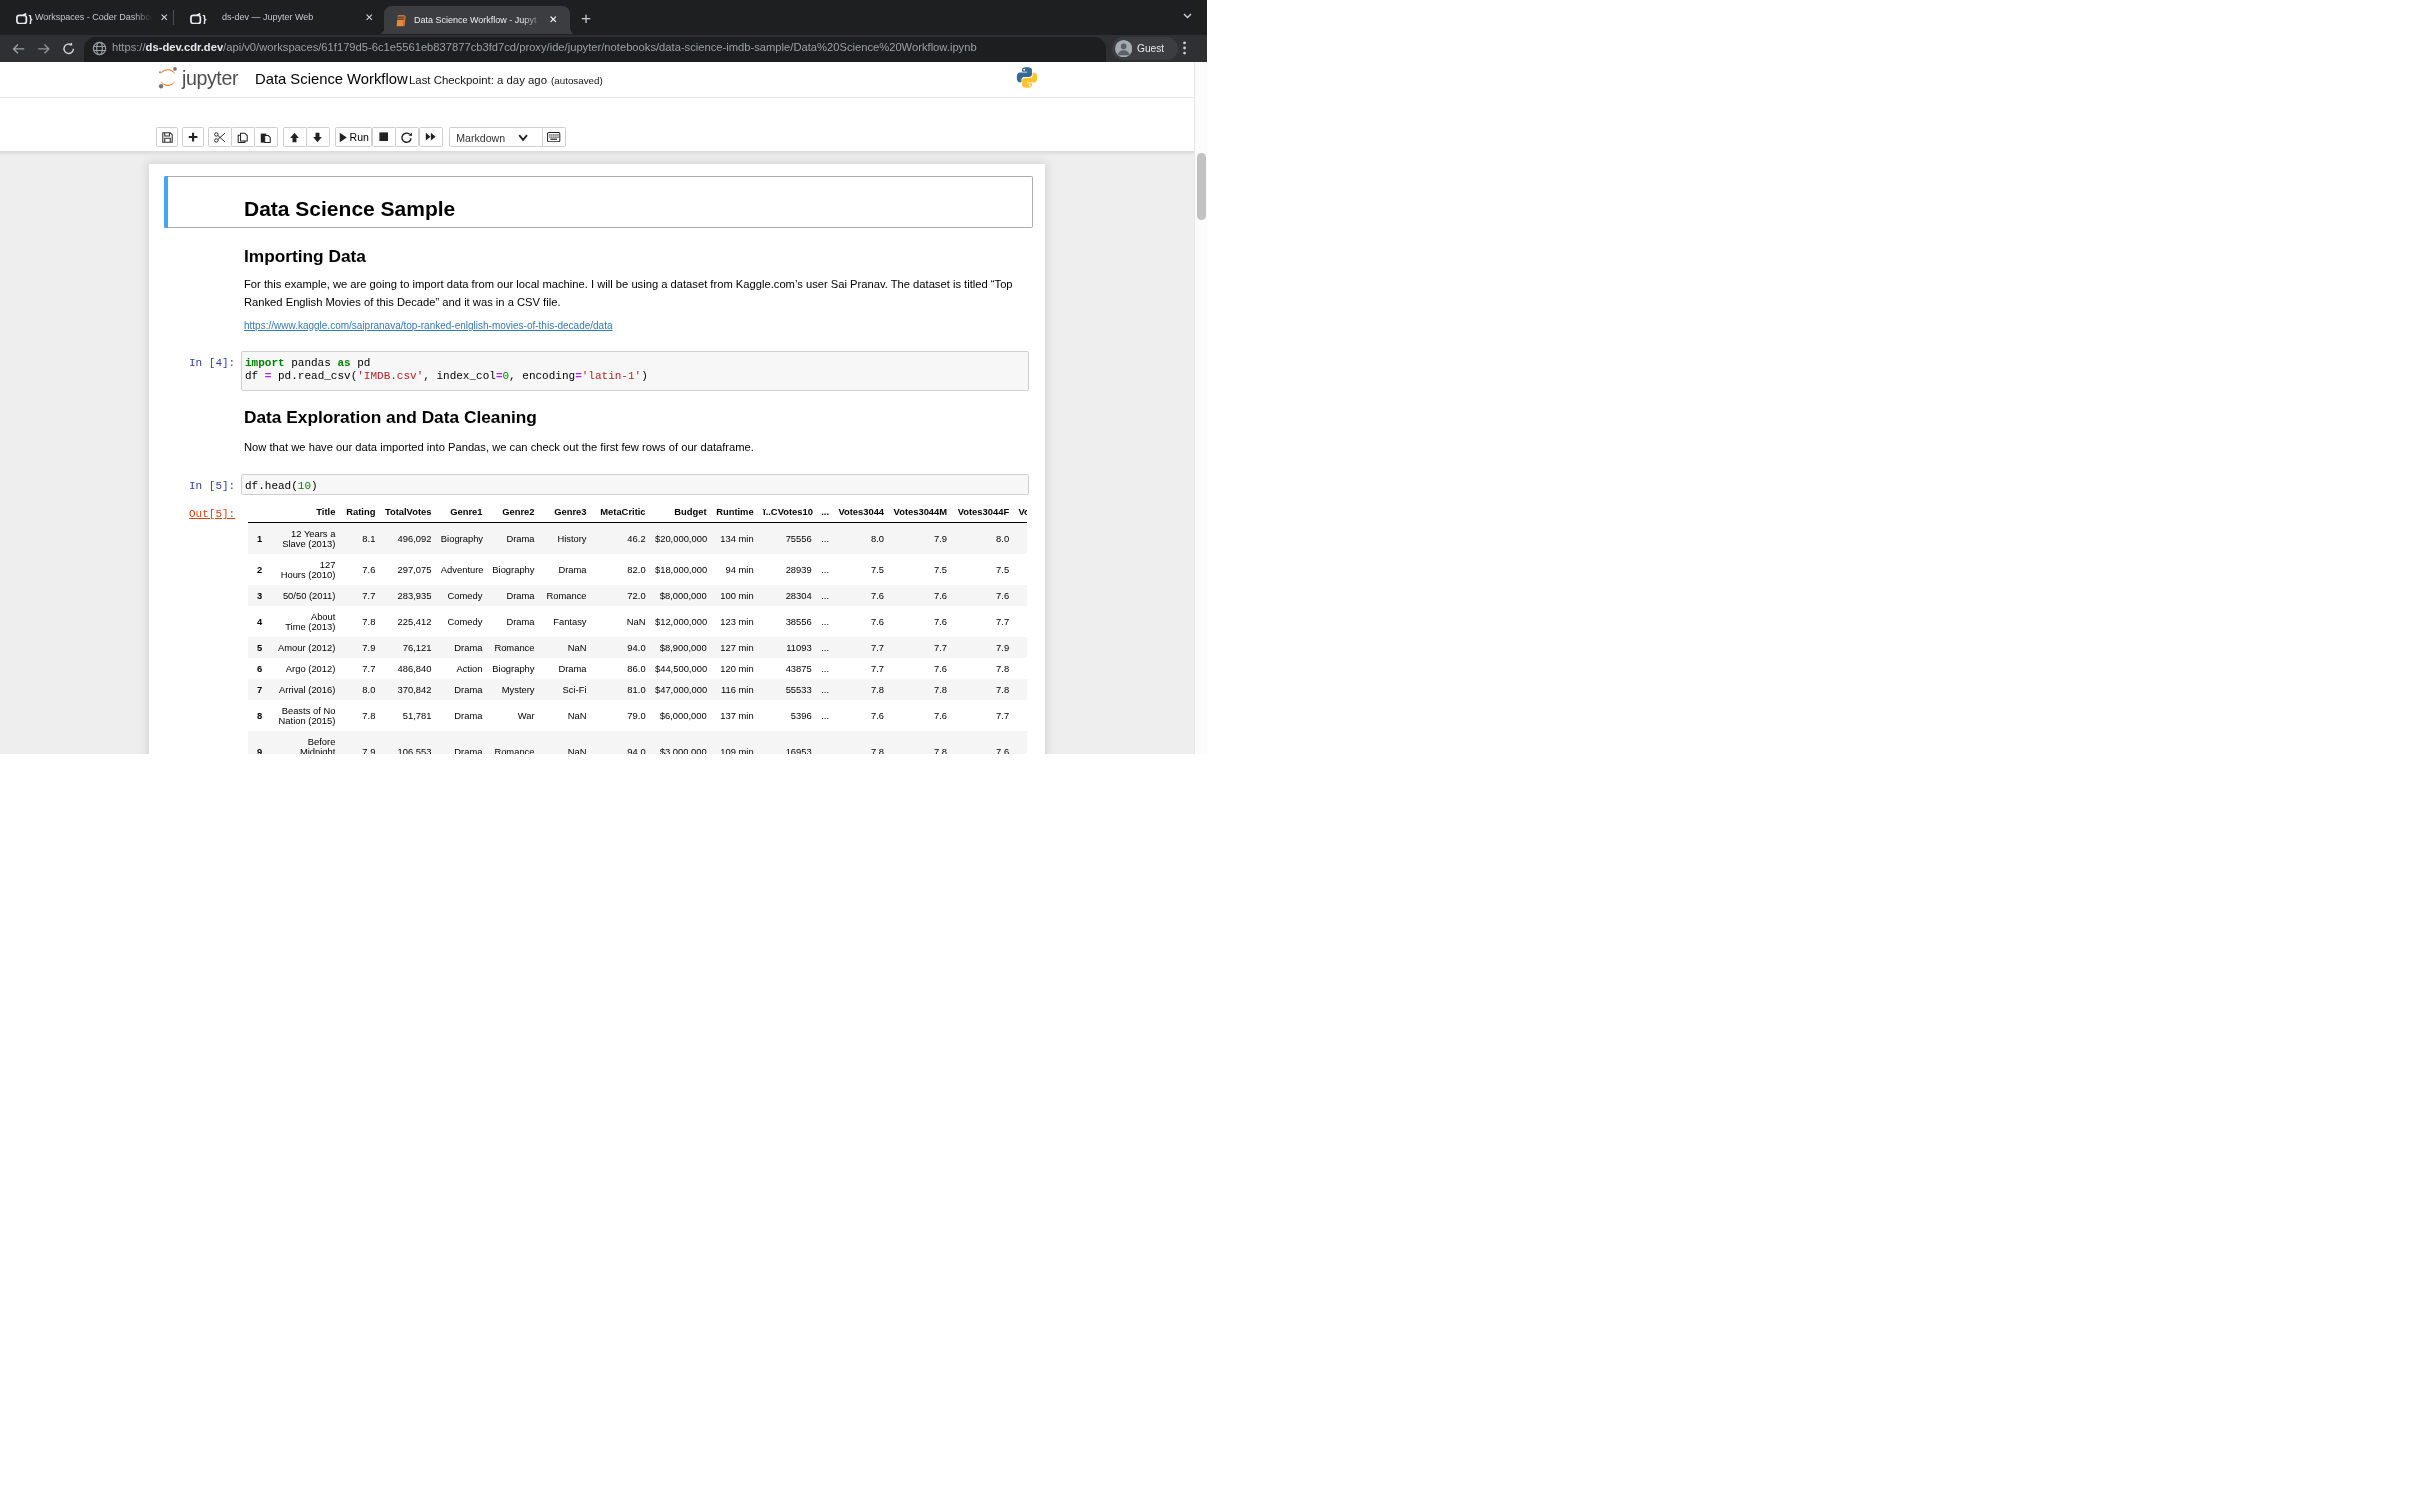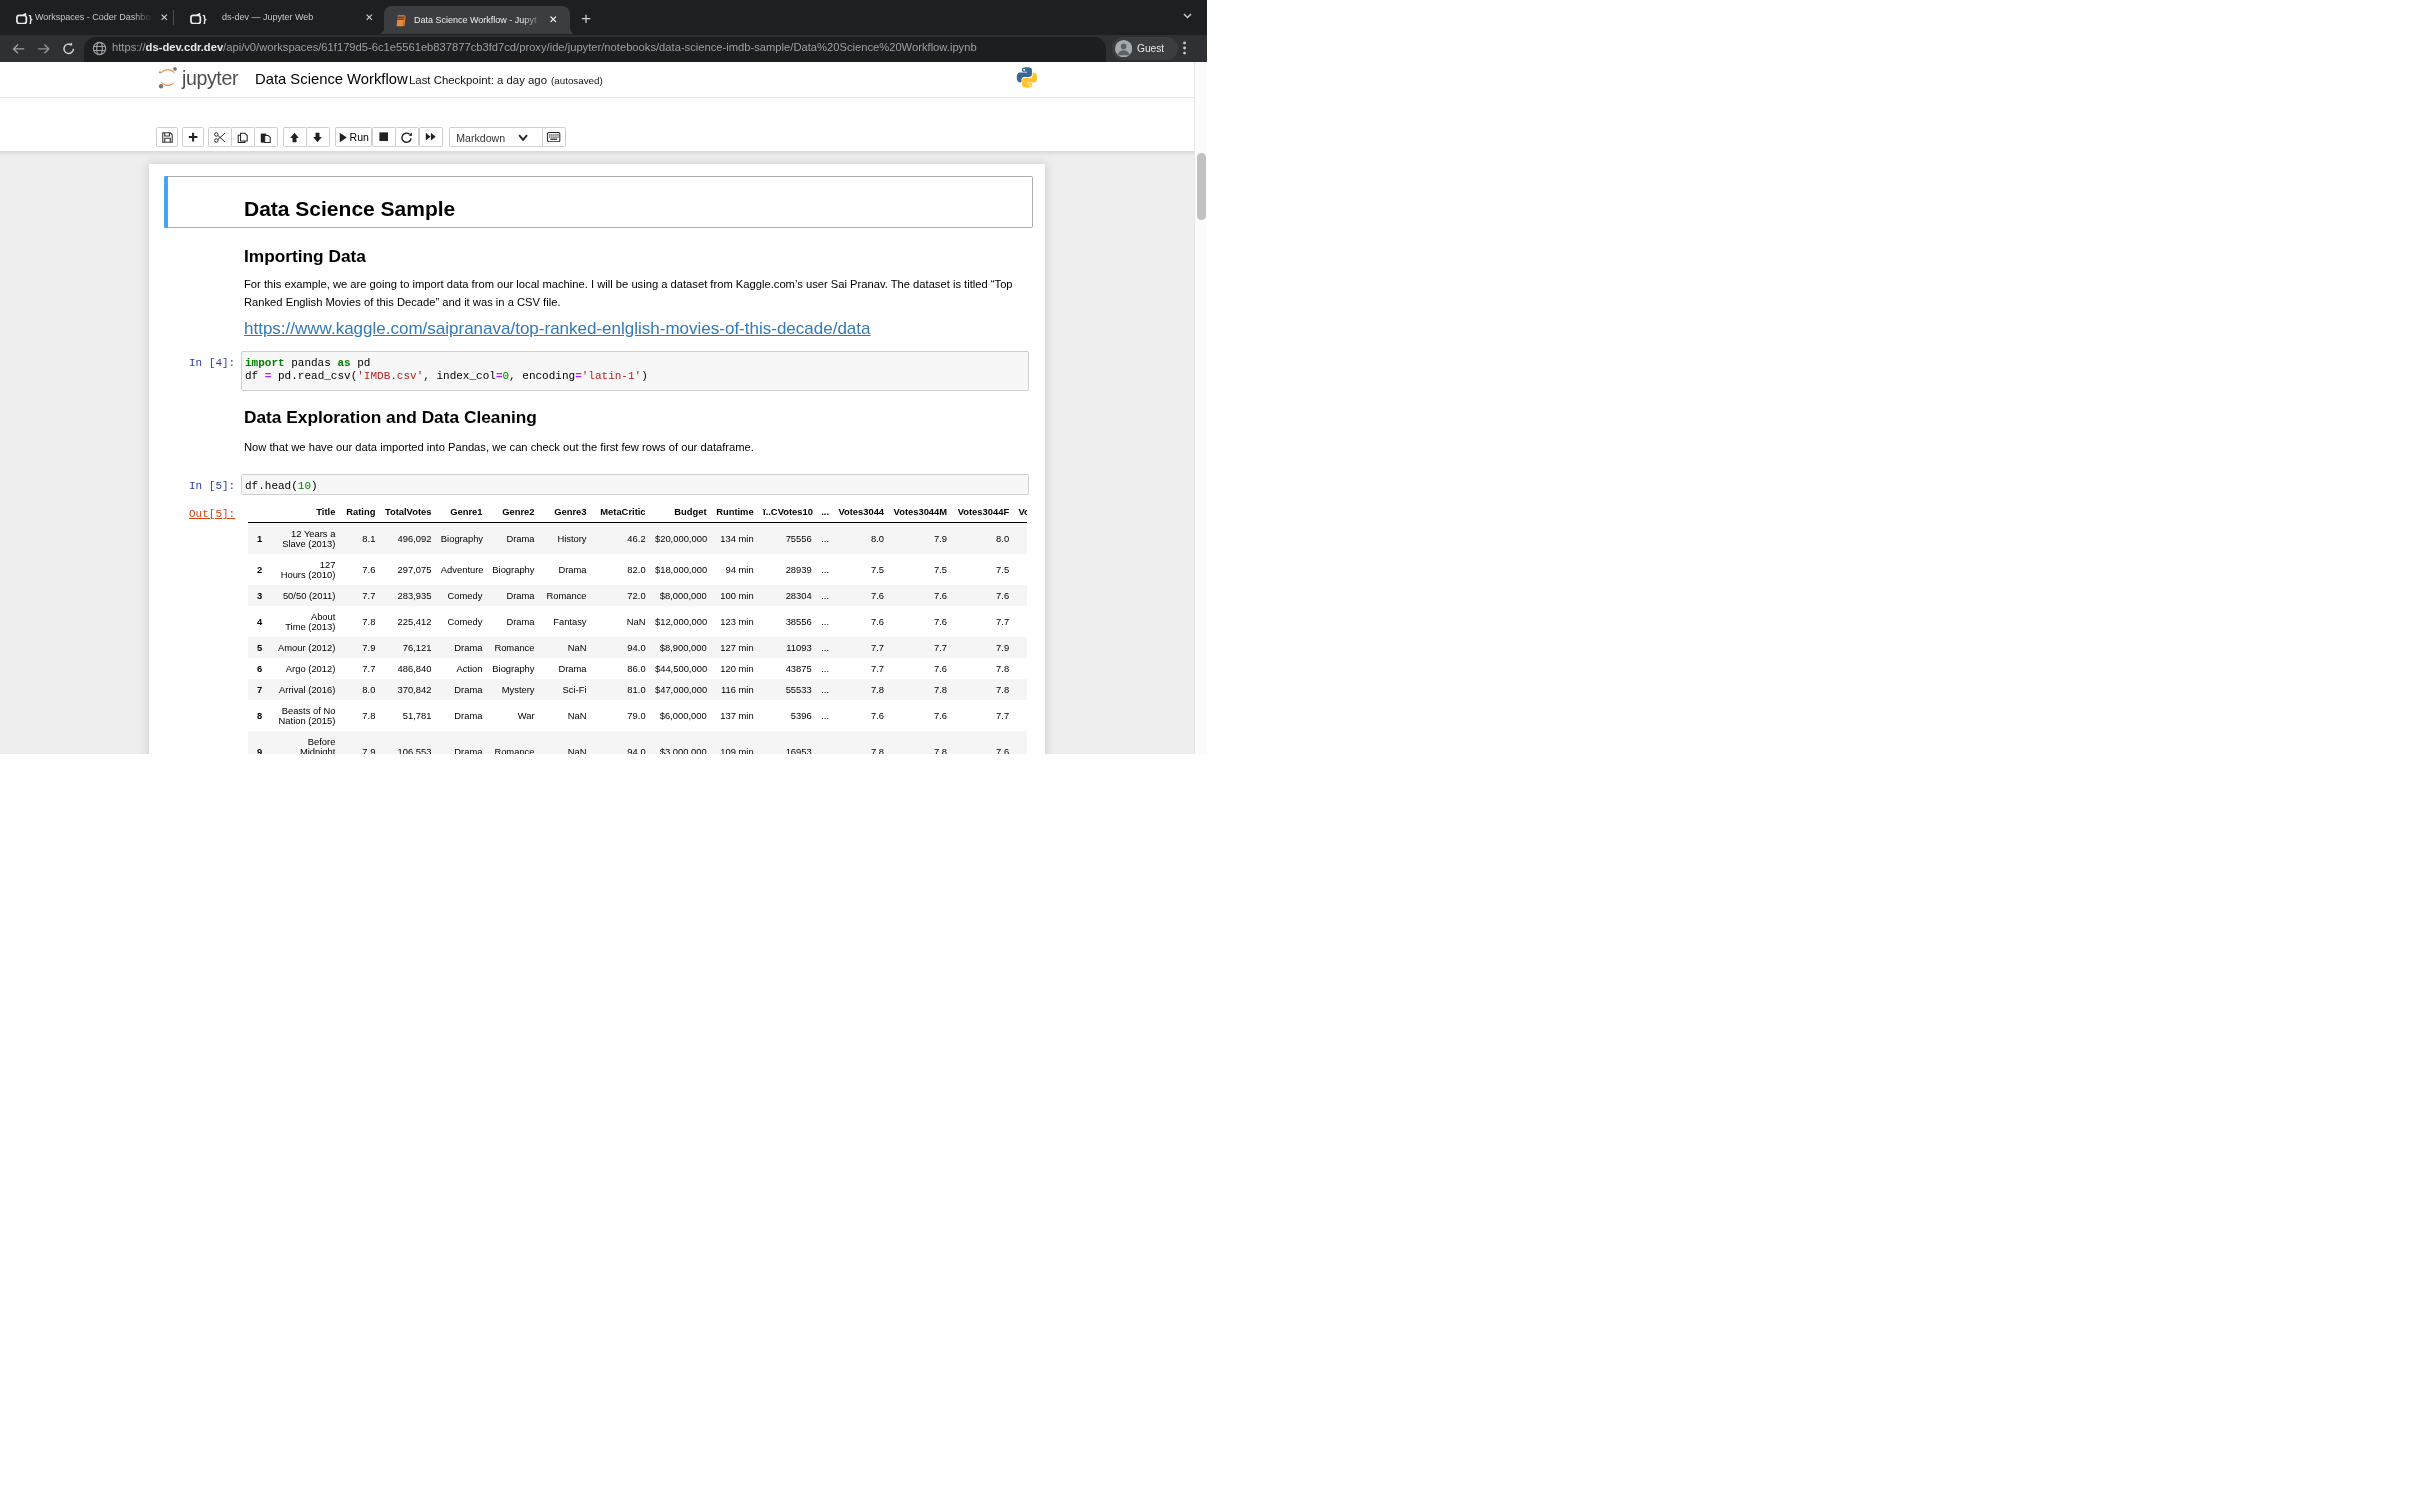--- a/index.html
+++ b/index.html
@@ -38,21 +38,21 @@
 .code { position:absolute; font-family:"Liberation Mono", monospace; font-size:11px; line-height:13.4px; color:#000; white-space:pre; }
 .kw { color:#008000; font-weight:bold; }
 .str { color:#ba2121; }
 .num { color:#080; }
 .op { color:#aa22ff; font-weight:bold; }
 
 .md { position:absolute; color:#000; white-space:nowrap; }
 h1.md { font-size:21px; font-weight:bold; }
 h2.md { font-size:17.3px; font-weight:bold; }
 p.md { font-size:11.2px; }
-a.mdlink { color:#337ab7; text-decoration:underline; font-size:17px; }
+a.mdlink { color:#337ab7; text-decoration:underline; font-size:10px; }
 
 
 #dftablewrap { position:absolute; left:248px; top:439px; width:779px; height:255px; overflow:hidden; }
 table.df { border-collapse:collapse; table-layout:fixed; font-size:9.4px; color:#000; width:829px; }
 table.df th, table.df td { text-align:right; vertical-align:middle; padding:5.5px 4.7px; line-height:10px; font-weight:normal; }
 table.df thead th { font-weight:bold; border-bottom:1.6px solid #000; }
 table.df tbody tr:nth-child(odd) { background:#f5f5f5; }
 table.df tbody th { font-weight:bold; }
 
 #scrollbar { position:absolute; left:1194px; top:62px; width:12.6px; height:692px; background:#fbfbfb; border-left:0.8px solid #e7e7e7; }

